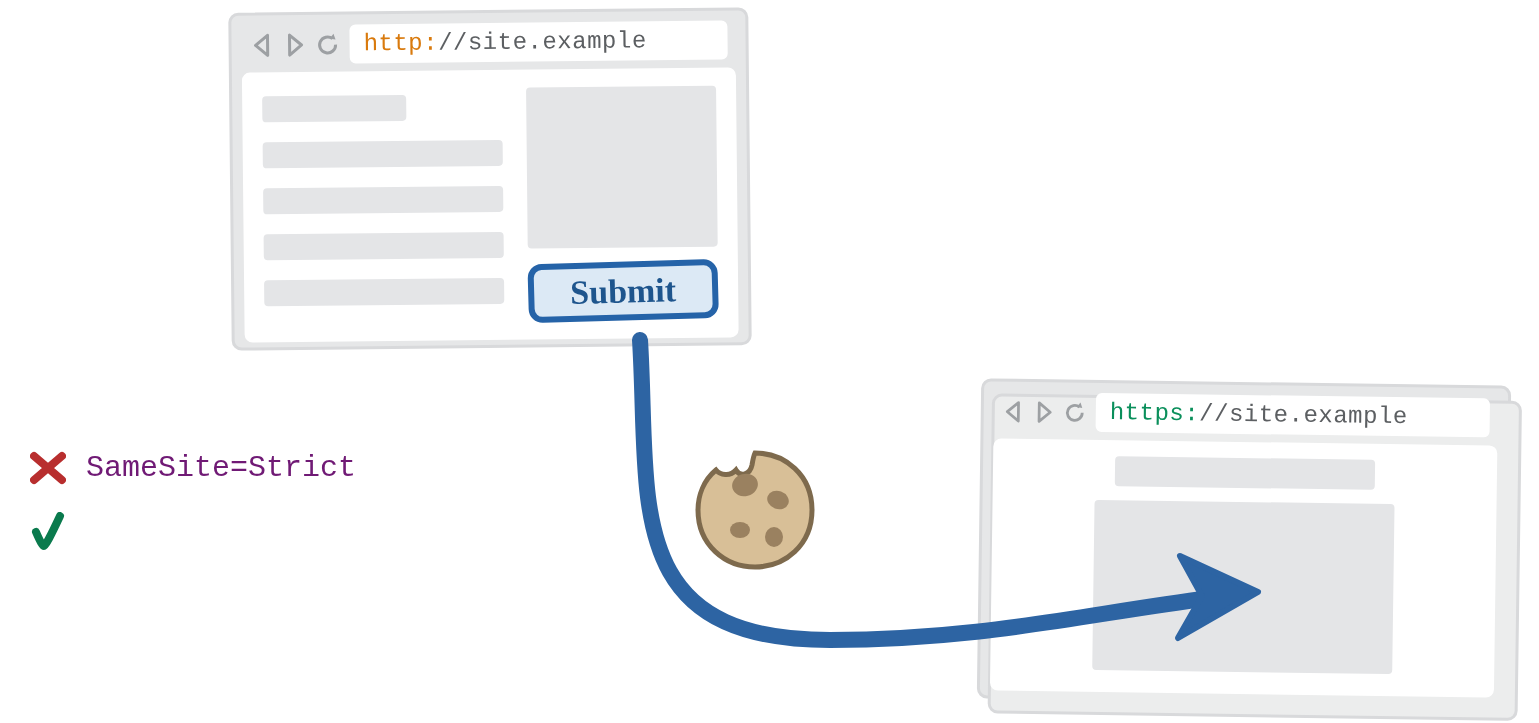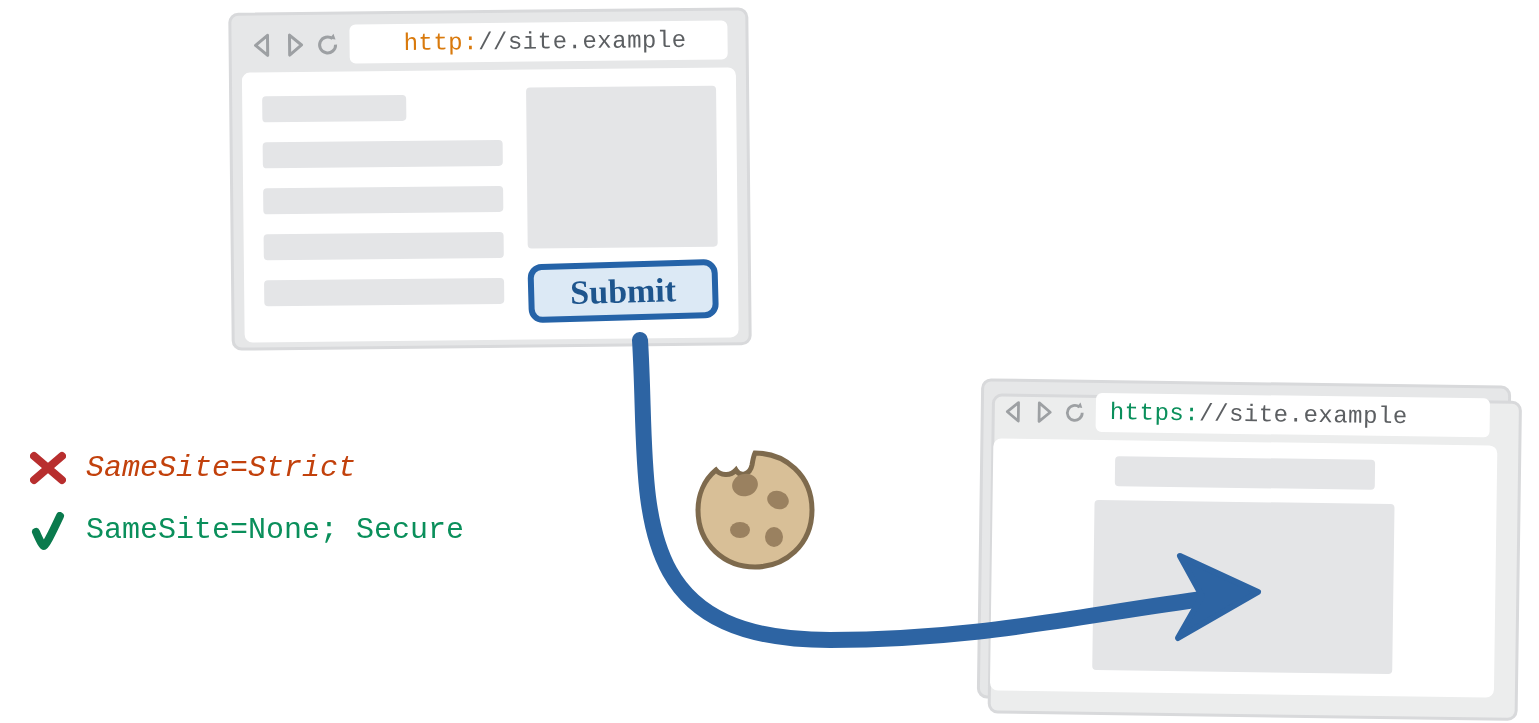--- a/index.html
+++ b/index.html
@@ -32,21 +32,21 @@
   }
   .navbtn svg { display: block; }
   .addrbar {
     flex: 1;
     background: #ffffff;
     border-radius: 6px;
     padding: 6px 14px;
     font-size: 24px;
     letter-spacing: 0.5px;
   }
-  .addrbar .scheme { color: #d97a0d; margin-left: 40px; }
+  .addrbar .scheme { color: #d97a0d; }
   .addrbar .schemeg { color: #0a8f5b; }
   .addrbar .rest { color: #5c5f62; }
   .pane {
     background: #ffffff;
     margin: 0 10px 10px;
     border-radius: 8px;
     position: relative;
   }
 
   
@@ -99,21 +99,21 @@
     display: flex;
     flex-direction: column;
     gap: 26px;
   }
   .rule {
     display: flex;
     align-items: center;
     gap: 20px;
     font-size: 30px;
   }
-  .rule.red { color: #c2410c; font-style: italic; }
+  .rule.red { color: #701a75; }
   .rule.green { color: #0a8f5b; }
   .mark { width: 36px; height: 36px; flex-shrink: 0; }
 
   
   .arrow {
     position: absolute;
     left: 0; top: 0;
     width: 1539px; height: 723px;
     pointer-events: none;
   }
@@ -207,21 +207,20 @@
         </svg>
     </span>
     <span>SameSite=Strict</span>
   </div>
   <div class="rule green">
     <span class="mark">
       <svg width="36" height="40" viewBox="0 0 36 40">
           <path d="M6 20 Q12 34 14 34 Q16 34 30 4" stroke="#0a7a4d" stroke-width="8" fill="none" stroke-linecap="round" stroke-linejoin="round"></path>
         </svg>
     </span>
-    <span>SameSite=None; Secure</span>
   </div>
 </div>
 
 <div class="cookie">
   <svg width="130" height="130" viewBox="0 0 130 130">
     <path d="M65 8 C95 8 122 30 122 65 C122 100 95 122 65 122 C35 122 8 100 8 65 C8 50 14 35 26 25 C30 30 40 32 46 25 C50 32 60 30 62 20 C63 14 64 10 65 8 Z" fill="#d8bf97" stroke="#7e6a4d" stroke-width="5"></path>
     <ellipse cx="55" cy="40" rx="13" ry="11" fill="#9a8160" transform="rotate(-15 55 40)"></ellipse>
     <ellipse cx="88" cy="55" rx="11" ry="9" fill="#9a8160" transform="rotate(20 88 55)"></ellipse>
     <ellipse cx="50" cy="85" rx="10" ry="8" fill="#9a8160"></ellipse>
     <ellipse cx="84" cy="92" rx="9" ry="10" fill="#9a8160"></ellipse>

